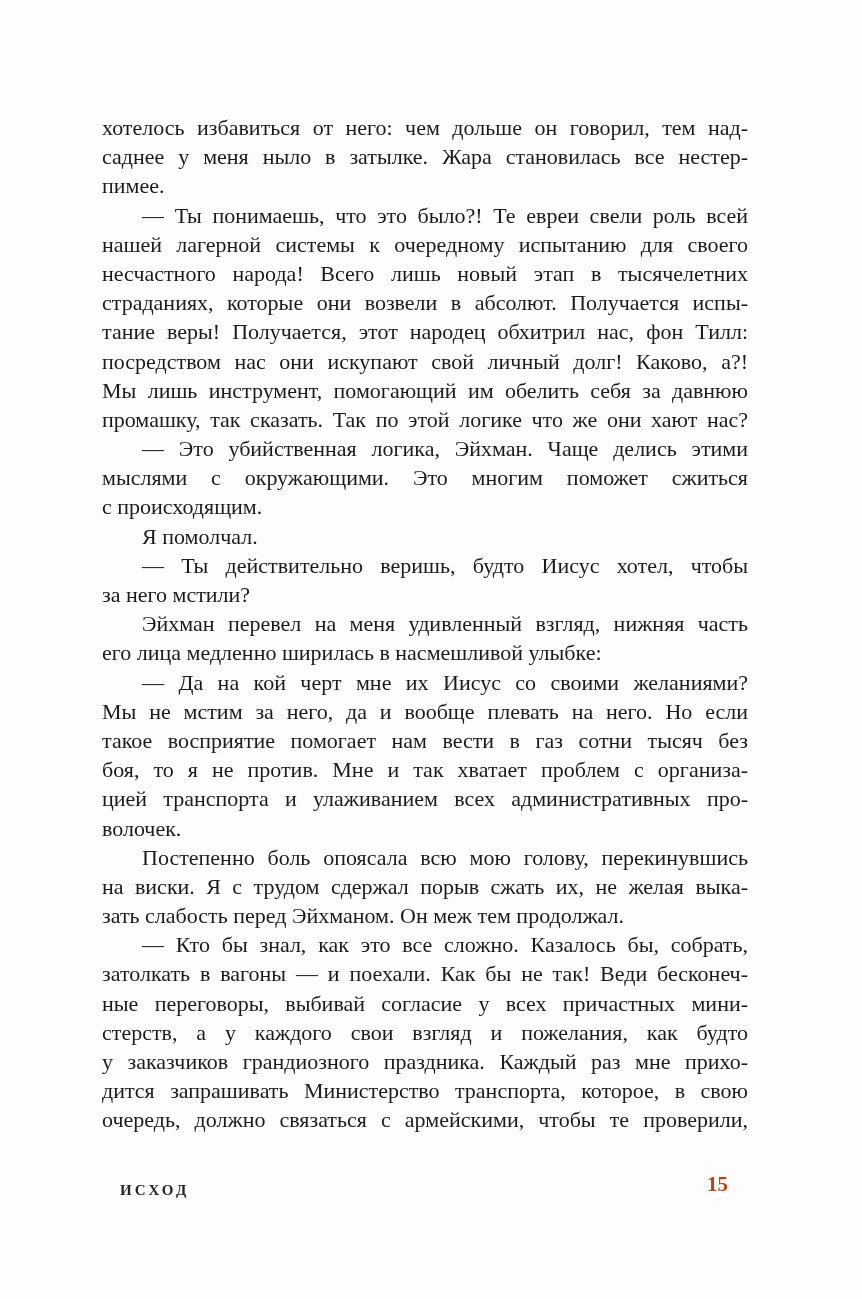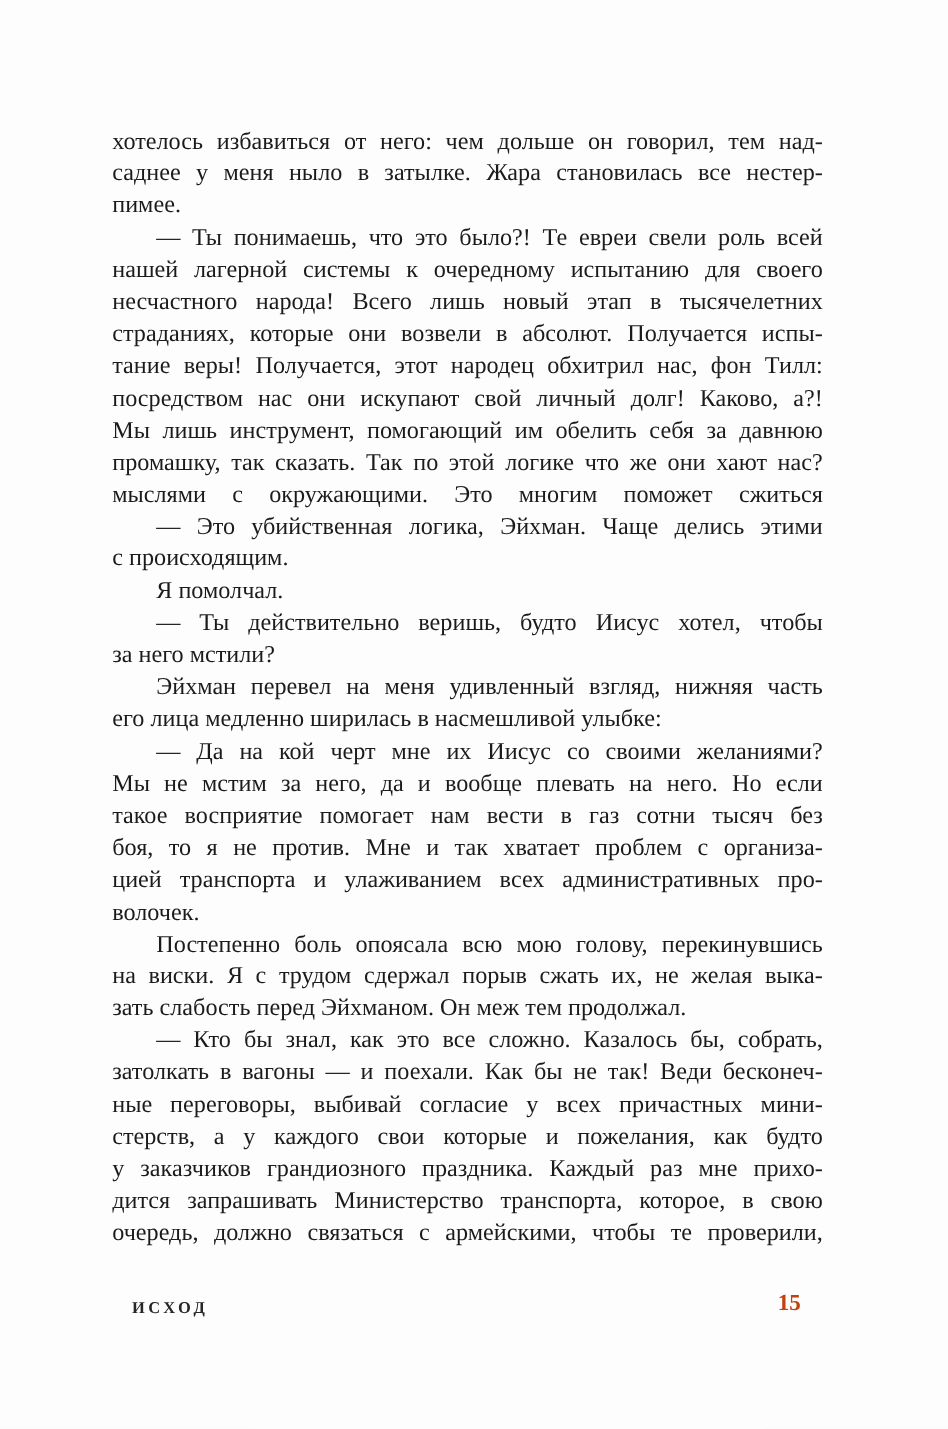--- a/index.html
+++ b/index.html
@@ -83,22 +83,22 @@
         <div class="line j ind">— Ты понимаешь, что это было?! Те евреи свели роль всей</div>
         <div class="line j">нашей лагерной системы к очередному испытанию для своего</div>
         <div class="line j">несчастного народа! Всего лишь новый этап в тысячелетних</div>
         <div class="line j">страданиях, которые они возвели в абсолют. Получается испы-</div>
         <div class="line j">тание веры! Получается, этот народец обхитрил нас, фон Тилл:</div>
         <div class="line j">посредством нас они искупают свой личный долг! Каково, а?!</div>
         <div class="line j">Мы лишь инструмент, помогающий им обелить себя за давнюю</div>
         <div class="line j">промашку, так сказать. Так по этой логике что же они хают нас?</div>
       </div>
       <div class="para">
+        <div class="line j ind">— Это убийственная логика, Эйхман. Чаще делись этими</div>
         <div class="line j">мыслями с окружающими. Это многим поможет сжиться</div>
-        <div class="line j ind">— Это убийственная логика, Эйхман. Чаще делись этими</div>
         <div class="line">с происходящим.</div>
       </div>
       <div class="para">
         <div class="line ind">Я помолчал.</div>
       </div>
       <div class="para">
         <div class="line j ind">— Ты действительно веришь, будто Иисус хотел, чтобы</div>
         <div class="line">за него мстили?</div>
       </div>
       <div class="para">
@@ -115,21 +115,21 @@
       </div>
       <div class="para">
         <div class="line j ind">Постепенно боль опоясала всю мою голову, перекинувшись</div>
         <div class="line j">на виски. Я с трудом сдержал порыв сжать их, не желая выка-</div>
         <div class="line">зать слабость перед Эйхманом. Он меж тем продолжал.</div>
       </div>
       <div class="para">
         <div class="line j ind">— Кто бы знал, как это все сложно. Казалось бы, собрать,</div>
         <div class="line j">затолкать в вагоны — и поехали. Как бы не так! Веди бесконеч-</div>
         <div class="line j">ные переговоры, выбивай согласие у всех причастных мини-</div>
-        <div class="line j">стерств, а у каждого свои которые и пожелания, как будто</div>
+        <div class="line j">стерств, а у каждого свои взгляд и пожелания, как будто</div>
         <div class="line j">у заказчиков грандиозного праздника. Каждый раз мне прихо-</div>
         <div class="line j">дится запрашивать Министерство транспорта, которое, в свою</div>
         <div class="line j">очередь, должно связаться с армейскими, чтобы те проверили,</div>
       </div>
     </main>
   <footer>
     <span class="footer-title">исход</span>
     <span class="page-number">15</span>
   </footer>
 </div>

